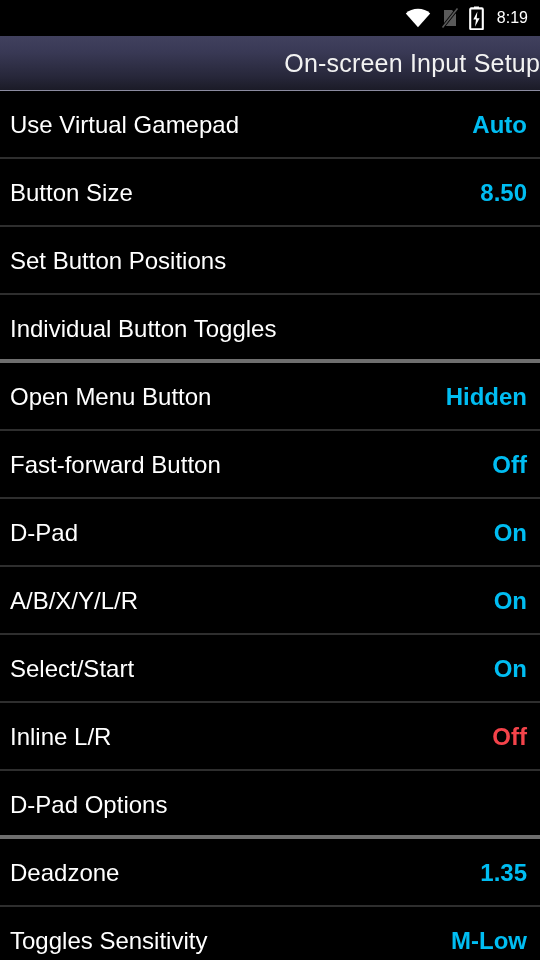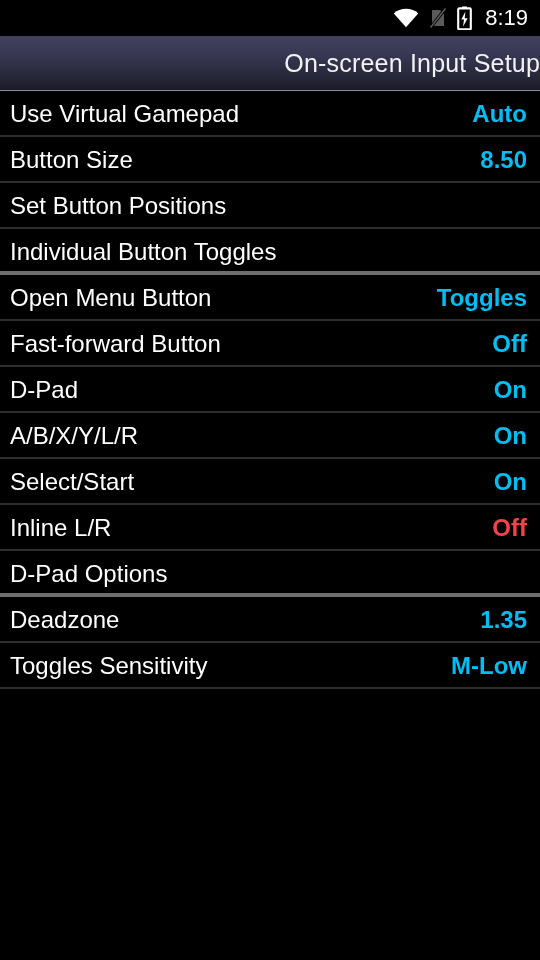--- a/index.html
+++ b/index.html
@@ -26,21 +26,21 @@
     justify-content:flex-end;
     padding-right:12px;
     flex:0 0 36px;
   }
   .status-icon {
     display:flex; align-items:center; justify-content:center;
     margin-left:9px;
   }
   #status-clock {
     color:#ffffff;
-    font-size:22px;
+    font-size:16px;
     font-weight:normal;
     margin-left:13px;
     letter-spacing:0px;
     line-height:36px;
   }
 
   
   #title-bar {
     flex:0 0 55px;
     height:55px;
@@ -56,21 +56,21 @@
     letter-spacing:0.2px;
   }
 
   
   #pref-list {
     flex:1 1 auto;
     background:#000;
     overflow:hidden;
   }
   .pref-row {
-    height:46px;
+    height:68px;
     display:flex;
     align-items:center;
     justify-content:space-between;
     padding:0 13px 0 10px;
     background:#000;
     position:relative;
   }
   .pref-row .divider-line {
     position:absolute;
     left:0; right:0; bottom:0;
@@ -149,21 +149,21 @@
       <div class="pref-row">
         <span class="pref-title">Set Button Positions</span>
         <span class="divider-line"></span>
       </div>
       <div class="pref-row section-break">
         <span class="pref-title">Individual Button Toggles</span>
         <span class="divider-line"></span>
       </div>
       <div class="pref-row">
         <span class="pref-title">Open Menu Button</span>
-        <span class="pref-value">Toggles</span>
+        <span class="pref-value">Hidden</span>
         <span class="divider-line"></span>
       </div>
       <div class="pref-row">
         <span class="pref-title">Fast-forward Button</span>
         <span class="pref-value">Off</span>
         <span class="divider-line"></span>
       </div>
       <div class="pref-row">
         <span class="pref-title">D-Pad</span>
         <span class="pref-value">On</span>

